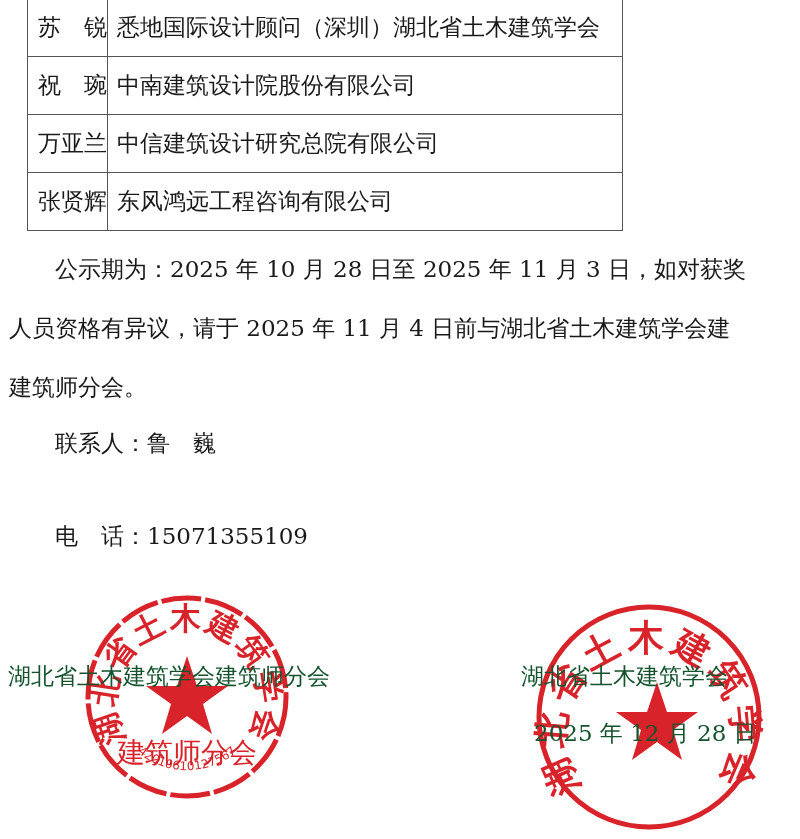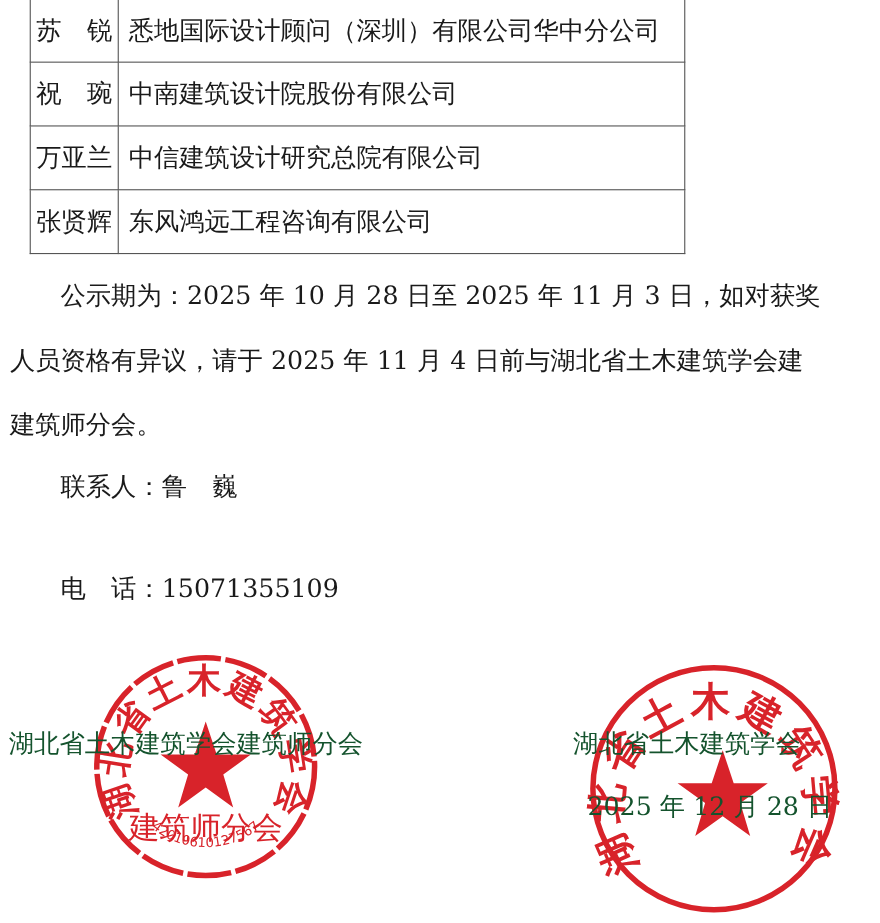--- a/index.html
+++ b/index.html
@@ -1,33 +1,33 @@
 <!DOCTYPE html>
 <html><head>
   <meta charset="utf-8">
   <style>
     html, body { margin:0; padding:0; background:#ffffff; }
     body { width:800px; height:839px; position:relative; overflow:hidden;
            font-family:"DejaVu Serif","Liberation Serif",serif; color:#1a1a1a; }
     table.awards { position:absolute; left:27px; top:-2px; border-collapse:collapse; }
     table.awards td { border:1.5px solid #555; height:57px; padding:0; font-size:23px; vertical-align:middle; }
-    table.awards td.name { width:79px; text-align:center; letter-spacing:0px; }
+    table.awards td.name { width:79px; text-align:right; letter-spacing:0px; }
     table.awards td.org { width:505px; padding-left:9px; }
     .para { position:absolute; left:9px; width:786px; font-size:23px; line-height:23px; white-space:nowrap; }
     .seal { position:absolute; }
     .sig { position:absolute; font-size:23px; white-space:nowrap; color:#14532d; }
   </style>
 </head>
 <body>
 
 <table class="awards">
   <tbody>
       <tr>
     <td class="name">苏　锐</td>
-    <td class="org">悉地国际设计顾问（深圳）有限公司华中分公司</td>
+    <td class="org">悉地国际设计顾问（深圳）湖北省土木建筑学会</td>
   </tr>
   <tr>
     <td class="name">祝　琬</td>
     <td class="org">中南建筑设计院股份有限公司</td>
   </tr>
   <tr>
     <td class="name">万亚兰</td>
     <td class="org">中信建筑设计研究总院有限公司</td>
   </tr>
   <tr>

